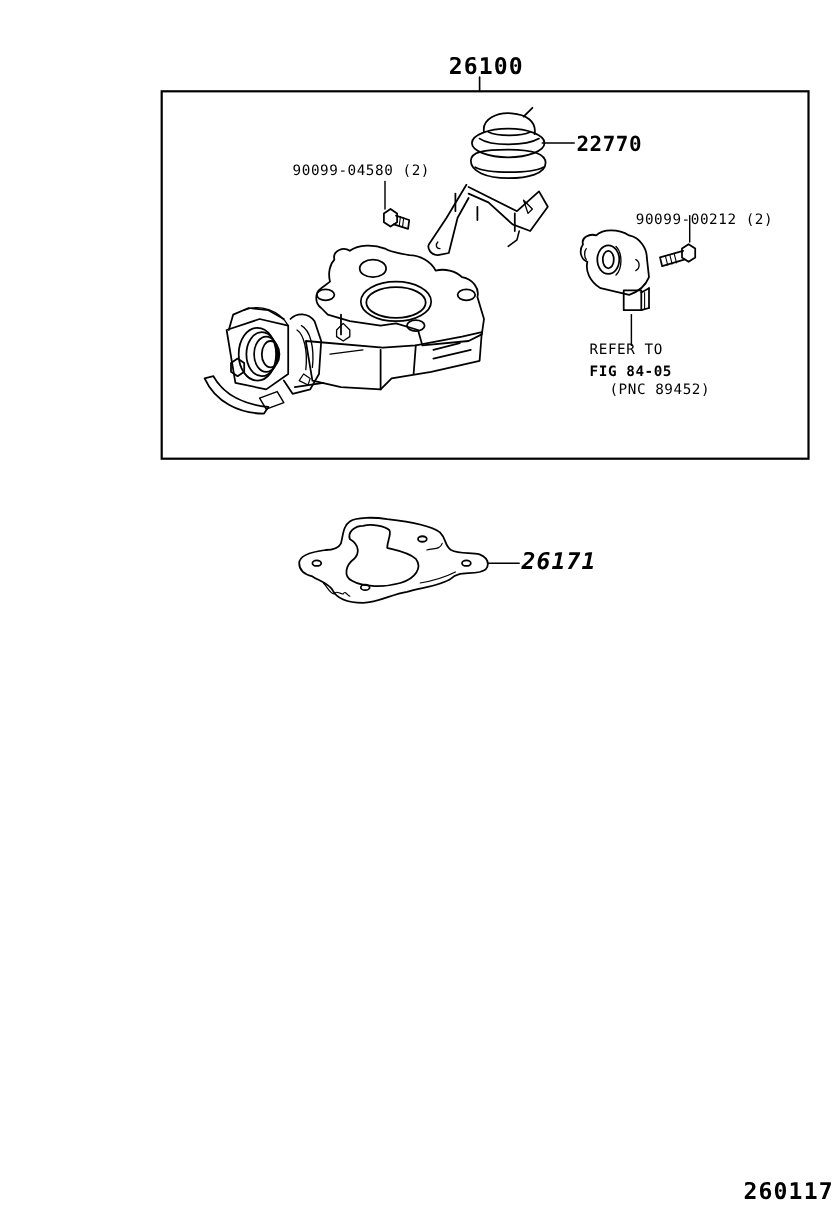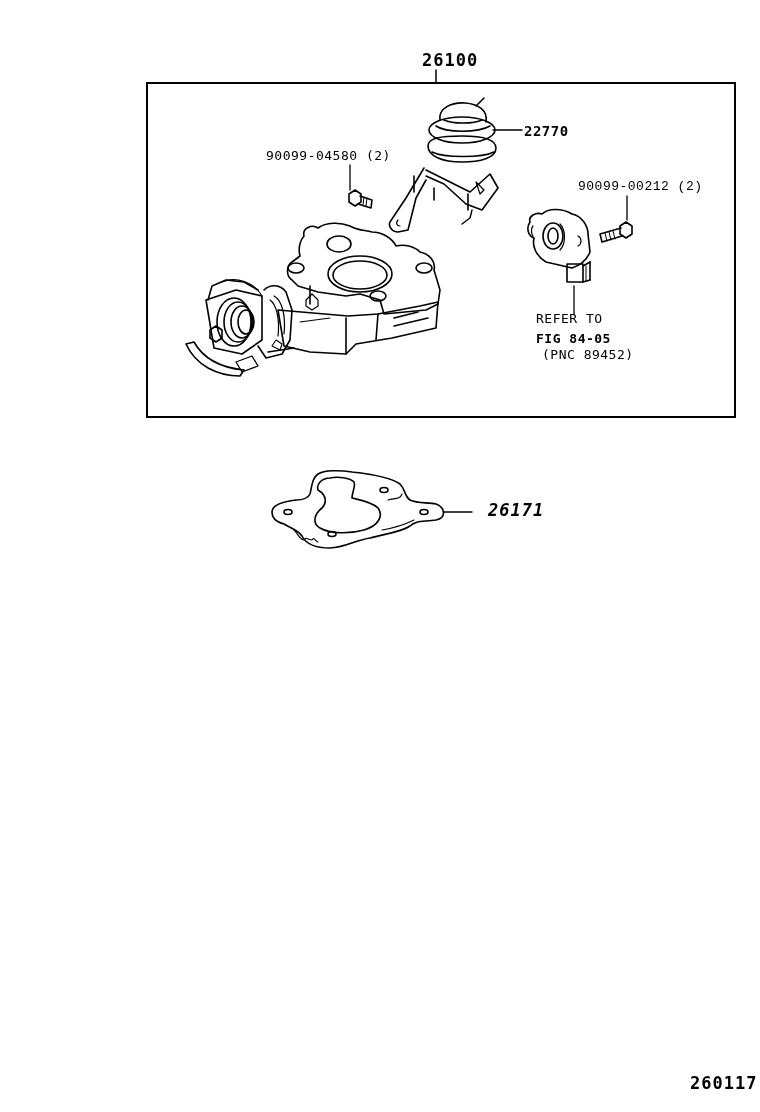--- a/index.html
+++ b/index.html
@@ -1,38 +1,38 @@
 <!DOCTYPE html>
 <html><head>
 <meta charset="utf-8">
 <style>
   html, body { margin: 0; padding: 0; background: #ffffff; }
   body { width: 760px; height: 1112px; position: relative; overflow: hidden;
          font-family: "Liberation Sans", "DejaVu Sans", sans-serif; color: #000; }
   .lbl { position: absolute; font-family: "DejaVu Sans Mono", "Liberation Mono", monospace;
          font-size: 13px; line-height: 16px; white-space: pre; color: #000; letter-spacing: 0.5px; }
-  .lbl.big { font-size: 17px; font-weight: bold; letter-spacing: 1px; margin-left: 14px; }
+  .lbl.big { font-size: 21px; font-weight: bold; letter-spacing: 1px; }
   .group-box { position: absolute; left: 146px; top: 82px; width: 586px; height: 332px;
                border: 2px solid #000; box-sizing: content-box; }
   svg.art { position: absolute; left: 0; top: 0; }
   .part { cursor: pointer; }
 </style>
 </head>
 <body>
 
 <div class="lbl big" style="left:408px; top:52px;">26100</div>
 
 <div class="group-box"></div>
 
-<div class="lbl" style="left:524px; top:123px; font-size:14px; font-weight:bold;">22770</div>
+<div class="lbl" style="left:524px; top:123px; font-size:19px; font-weight:bold;">22770</div>
 <div class="lbl" style="left:266px; top:148px;">90099-04580 (2)</div>
-<div class="lbl" style="left:578px; top:179px;font-family:Liberation Mono, monospace;">90099-00212 (2)</div>
+<div class="lbl" style="left:578px; top:193px;">90099-00212 (2)</div>
 <div class="lbl" style="left:536px; top:311px;">REFER TO</div>
 <div class="lbl" style="left:536px; top:331px; font-size:13px; font-weight:bold;">FIG 84-05</div>
-<div class="lbl" style="left:542px; top:347px;text-align:center;">(PNC 89452)</div>
+<div class="lbl" style="left:554px; top:347px;text-align:center;">(PNC 89452)</div>
 <div class="lbl big" style="left:474px; top:502px; font-weight:bold;font-style:italic;">26171</div>
 <div class="lbl big" style="left:676px; top:1075px;">260117</div>
 
 <svg class="art" width="760" height="1112" viewBox="0 0 760 1112" fill="none" stroke="#000" stroke-width="1.6" stroke-linejoin="round" stroke-linecap="round">
 
   <line x1="436" y1="70" x2="436" y2="82" stroke-width="1.5"></line>
   <line x1="493" y1="130" x2="522" y2="130" stroke-width="1.5"></line>
   <line x1="350" y1="165" x2="350" y2="190" stroke-width="1.3"></line>
   <line x1="627" y1="196" x2="627" y2="220" stroke-width="1.3"></line>
   <line x1="574" y1="286" x2="574" y2="314" stroke-width="1.3"></line>

